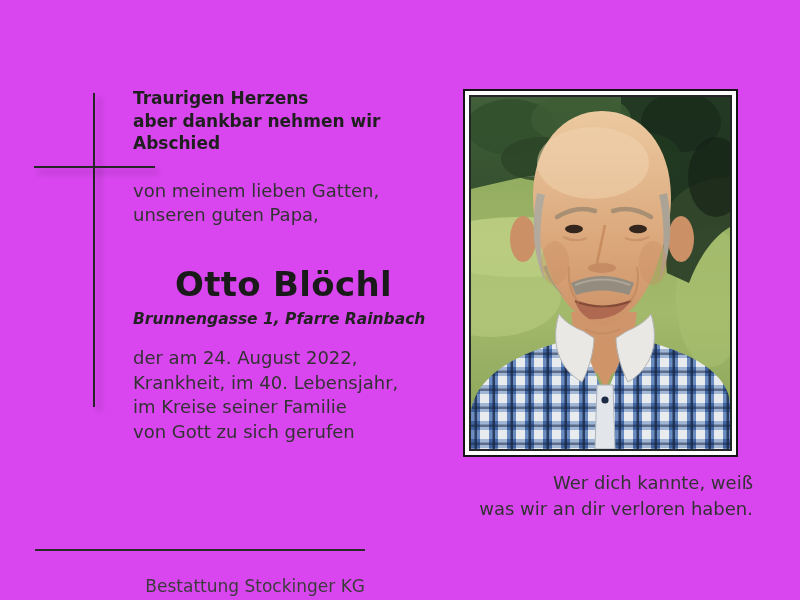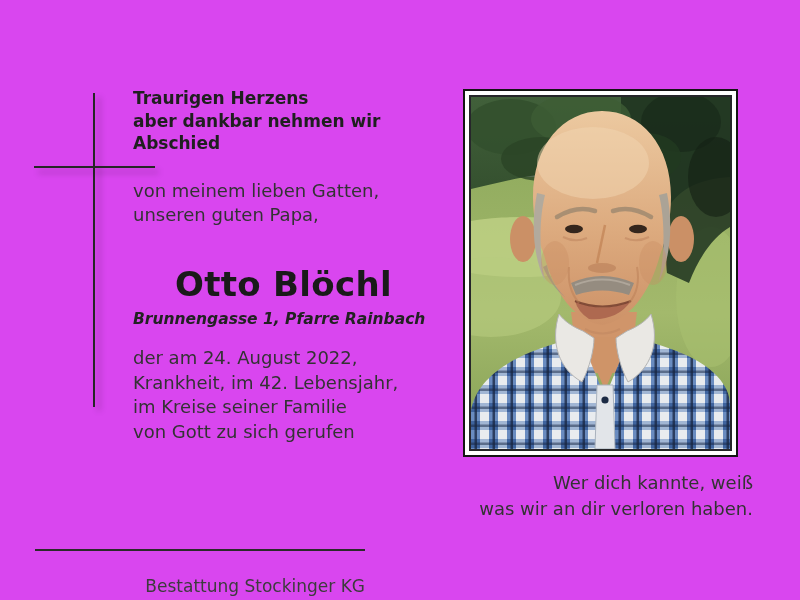--- a/index.html
+++ b/index.html
@@ -56,21 +56,21 @@
   <div class="relation">
     <div>von meinem lieben Gatten,</div>
     <div>unseren guten Papa,</div>
   </div>
 
   <div class="name">Otto Blöchl</div>
   <div class="address">Brunnengasse 1, Pfarre Rainbach</div>
 
   <div class="death">
     <div>der am 24. August 2022,</div>
-    <div>Krankheit, im 42. Lebensjahr,</div>
+    <div>Krankheit, im 40. Lebensjahr,</div>
     <div>im Kreise seiner Familie</div>
     <div>von Gott zu sich gerufen</div>
   </div>
 
   <div class="photo-frame">
     <div class="photo-inner">
       <svg viewBox="0 0 259 352" preserveAspectRatio="none" aria-hidden="true">
         <defs>
           <linearGradient id="treeG" x1="0" y1="0" x2="0" y2="1">
             <stop offset="0" stop-color="#41603a"></stop>

